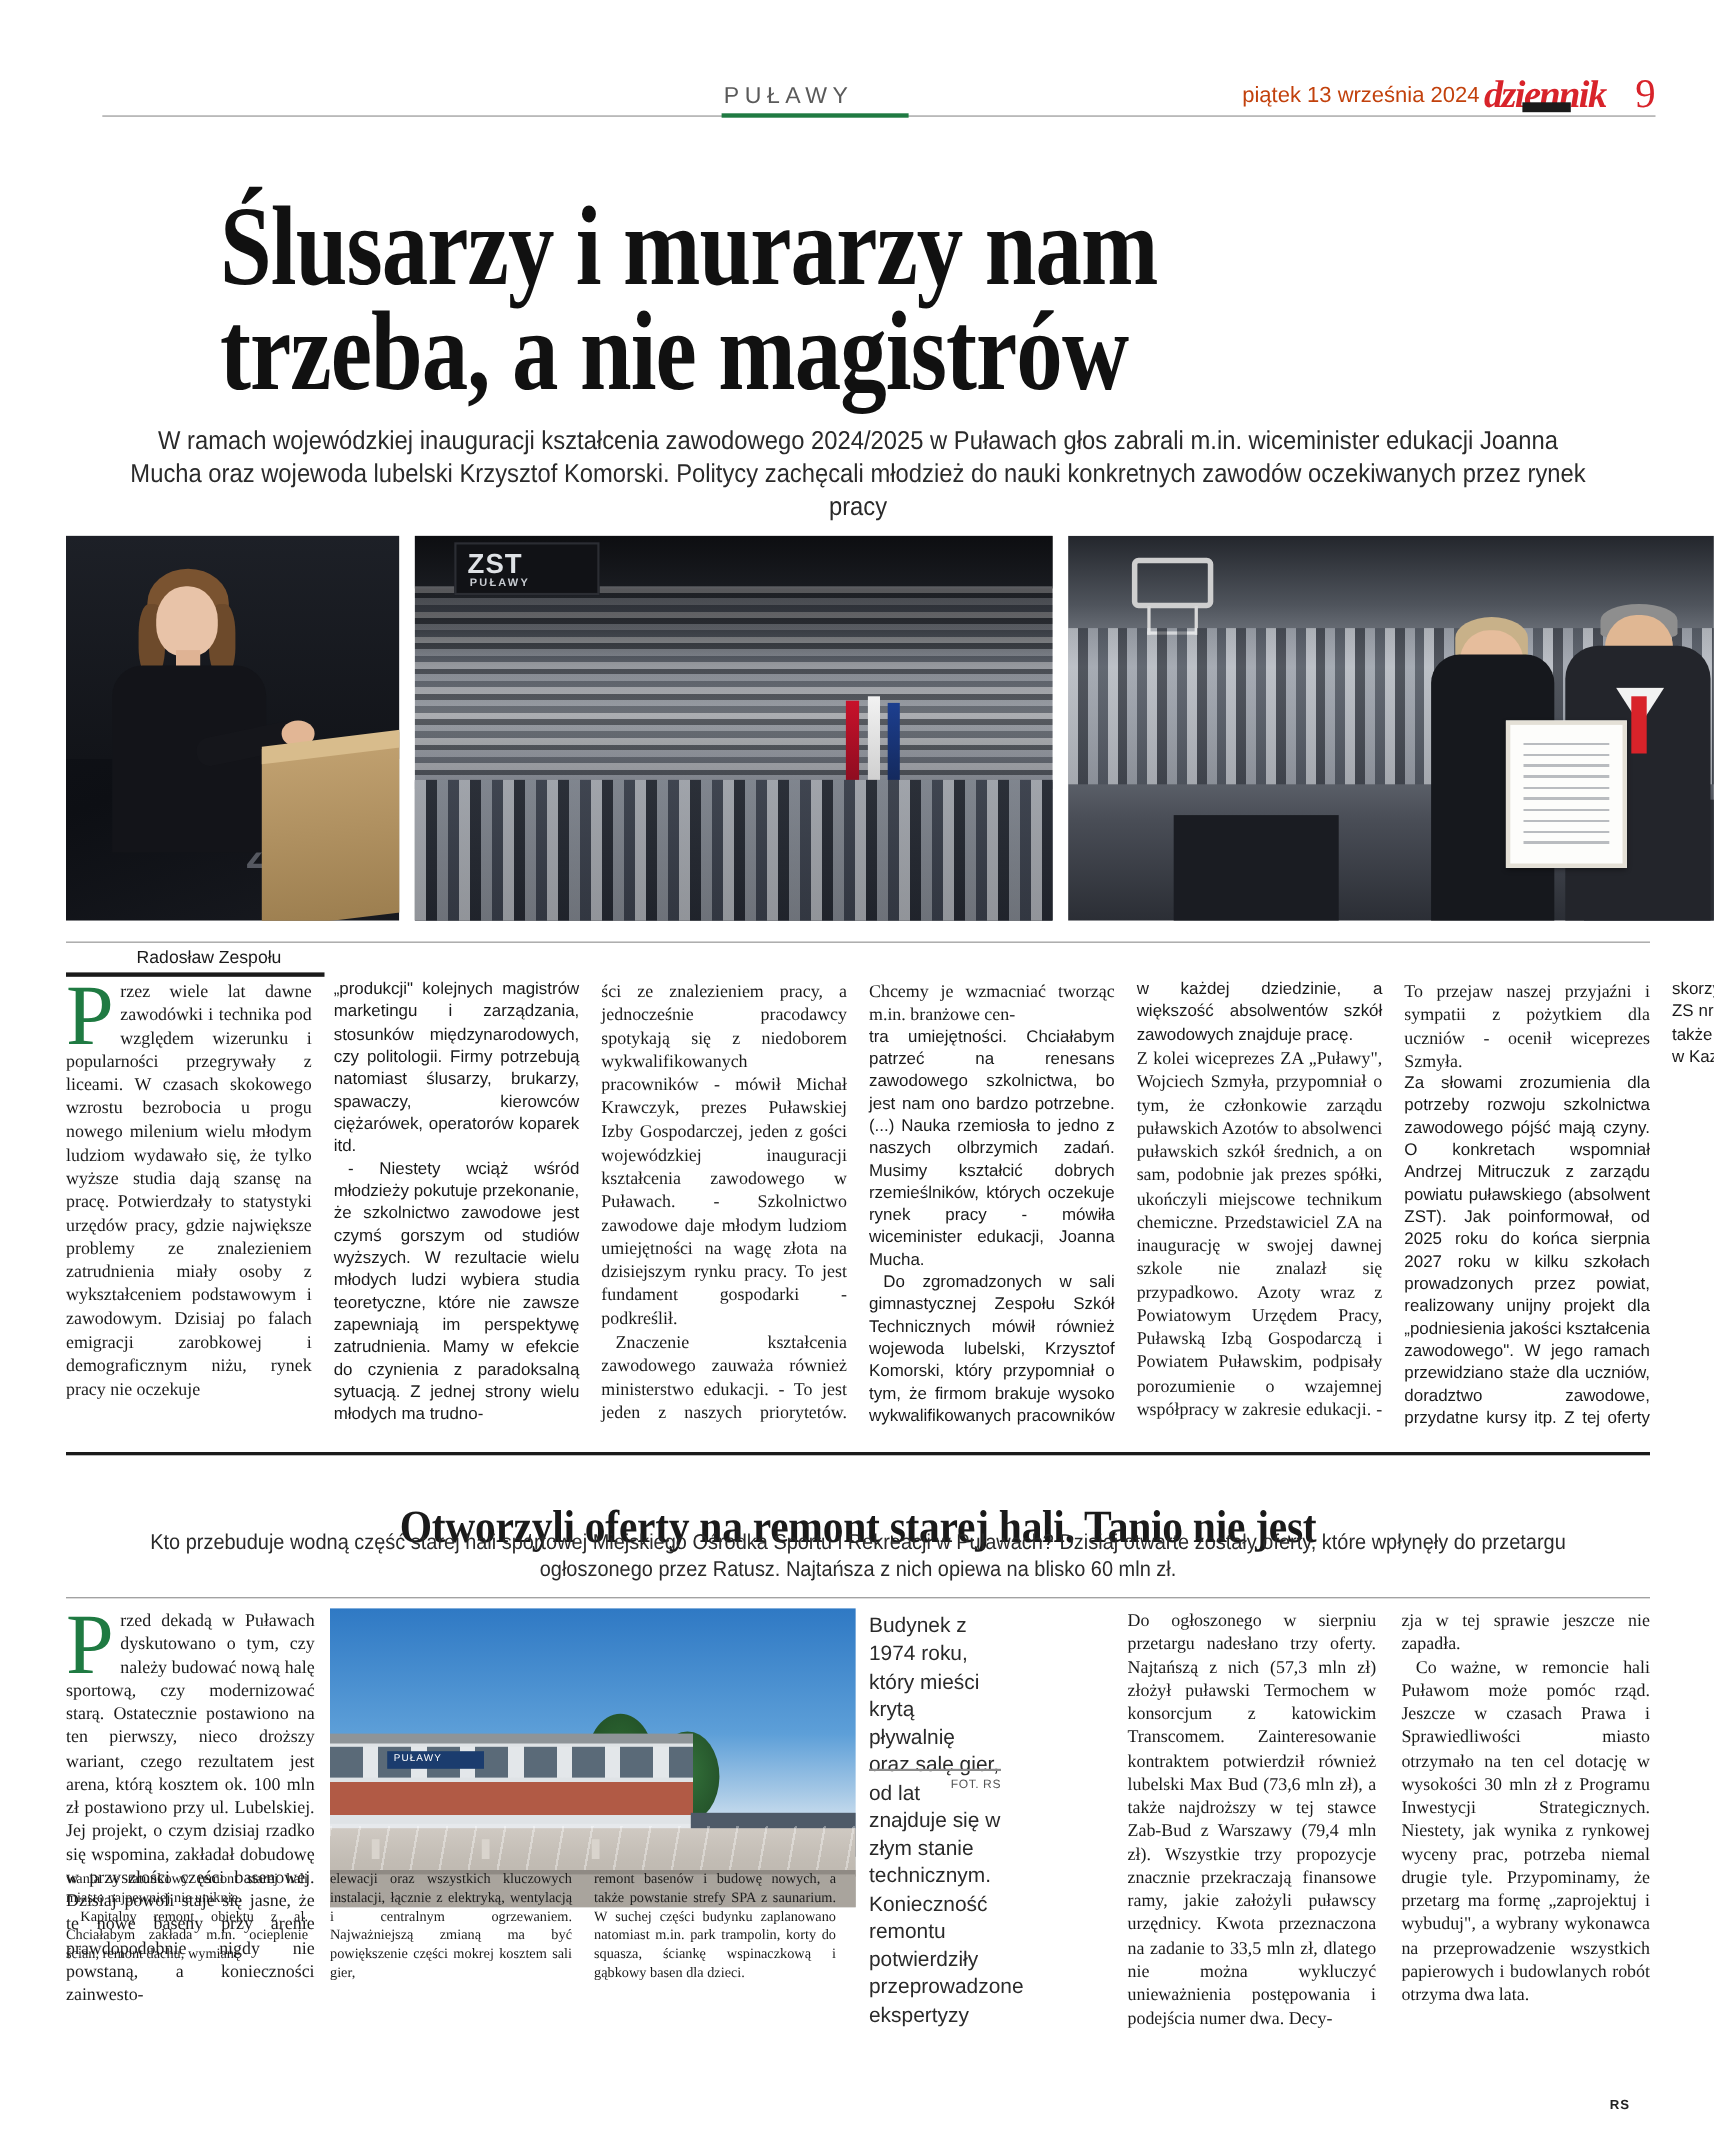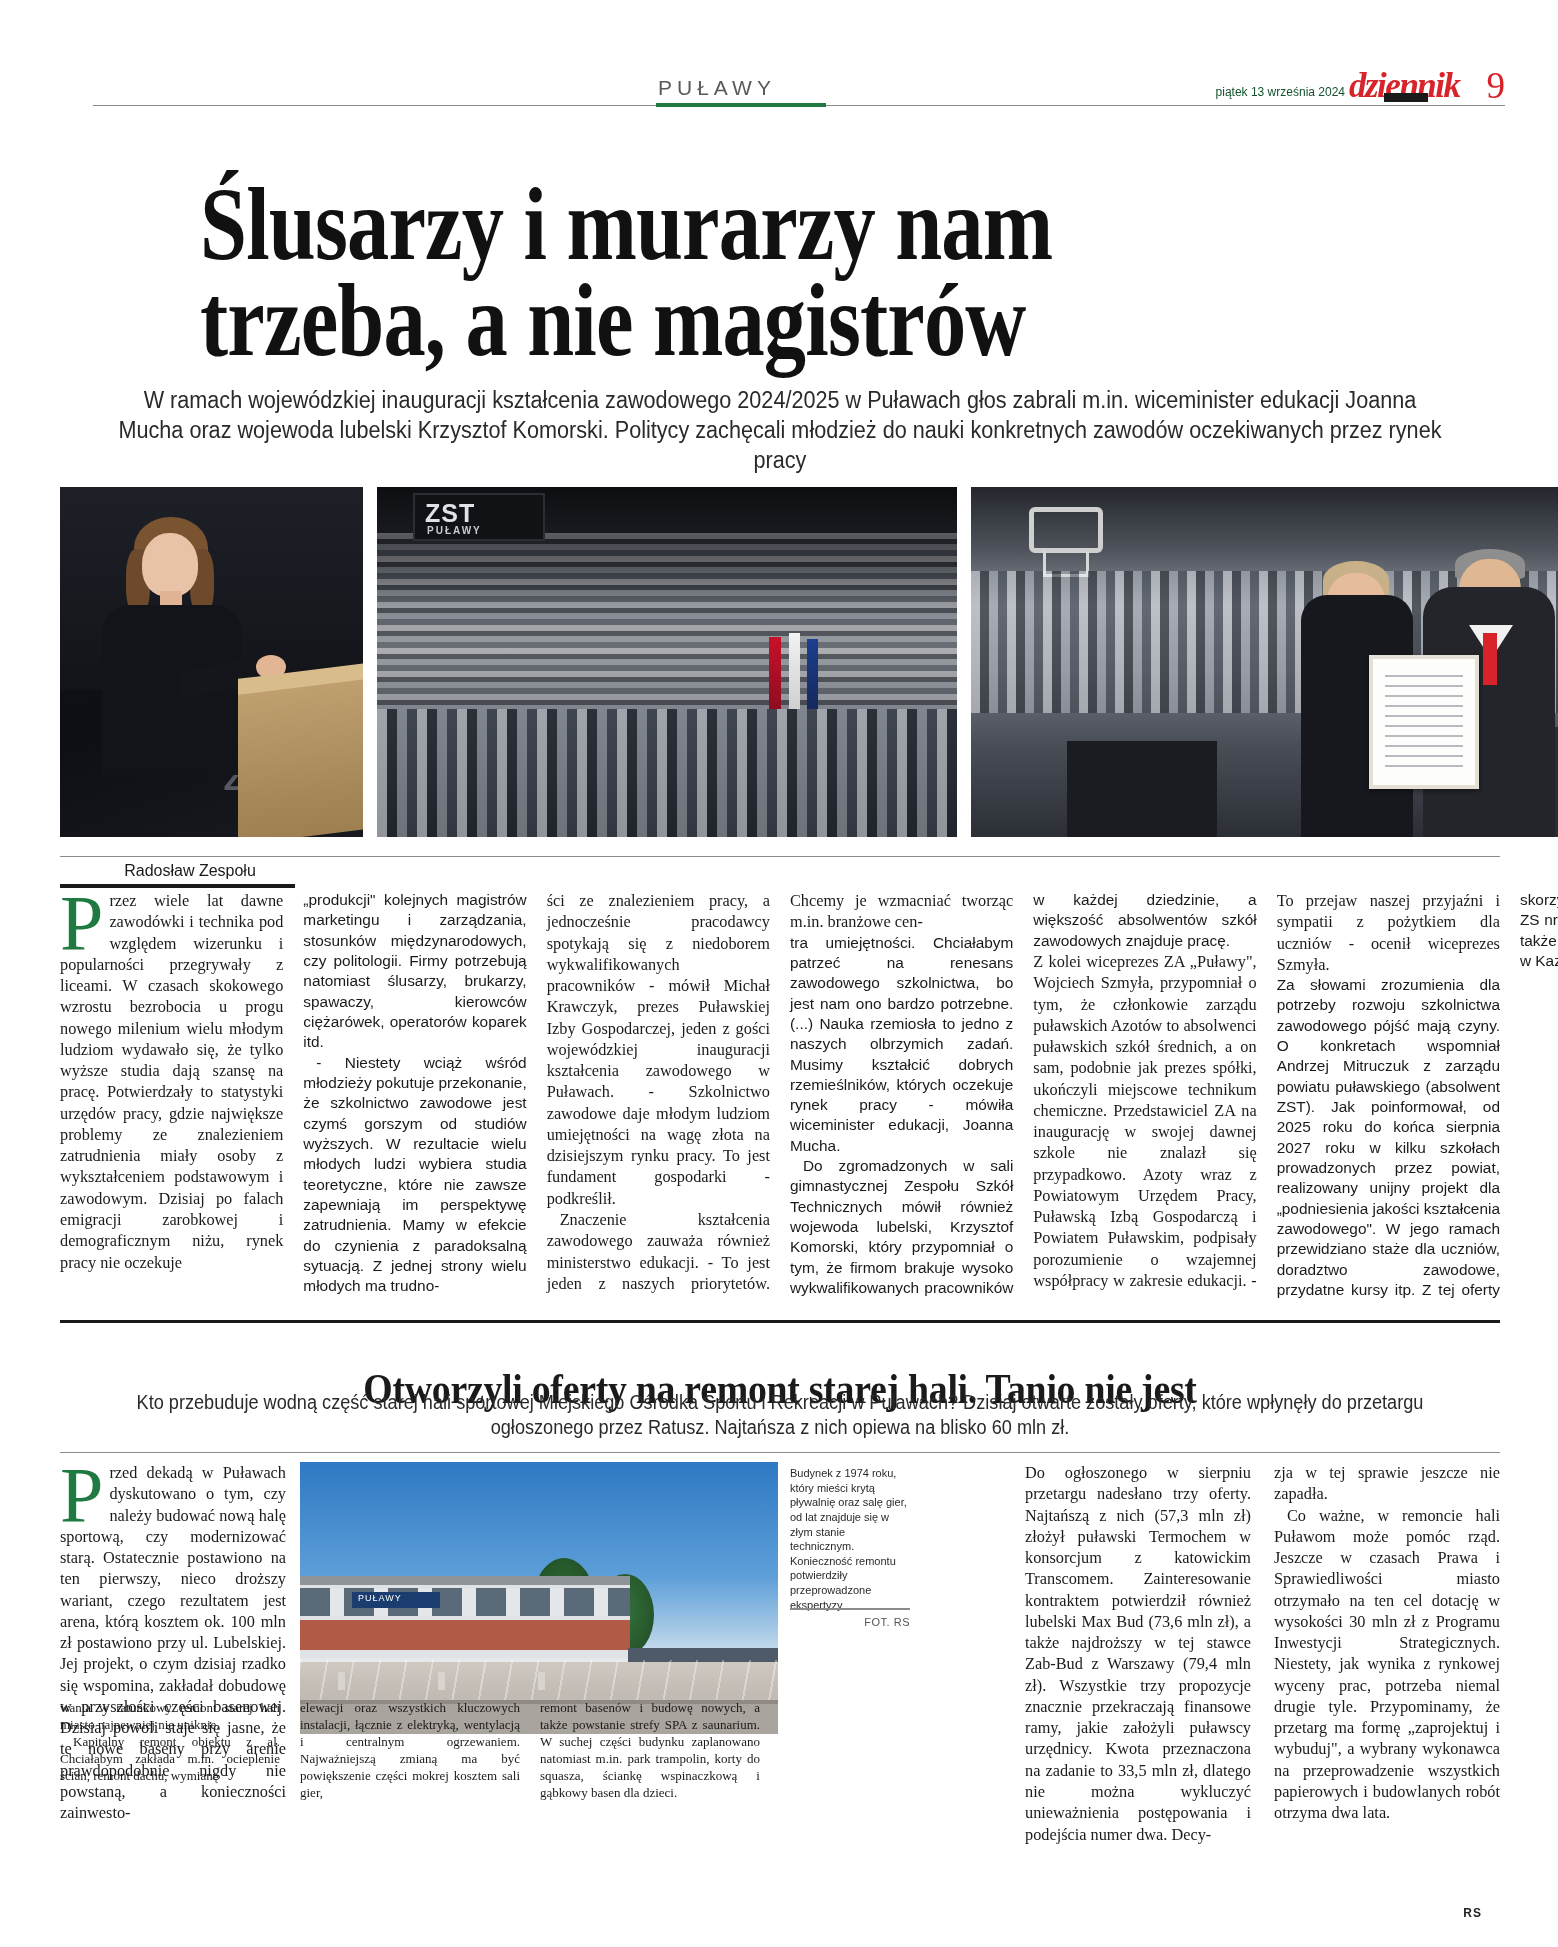--- a/index.html
+++ b/index.html
@@ -26,21 +26,21 @@
     position:absolute; left:565px; bottom:6px;
     font-family:"Liberation Sans", sans-serif;
     font-size:21px; letter-spacing:5px; color:#5a5a5a; font-weight:300;
   }
   .section-underline {
     position:absolute; left:563px; bottom:-1px; width:170px; height:4px; background:#1f7a42;
   }
   .mast-date {
     position:absolute; right:160px; bottom:7px;
     font-family:"Liberation Sans", sans-serif;
-    font-size:12px; color:#14532d; letter-spacing:0px;
+    font-size:20px; color:#c2410c; letter-spacing:0px;
   }
   .mast-logo {
     position:absolute; right:48px; bottom:0px; width:108px; height:40px;
   }
   .mast-logo .word {
     font-family:"Liberation Serif", serif;
     font-weight:bold; font-style:italic;
     font-size:35px; color:#d8232a; letter-spacing:-1.5px;
     line-height:36px;
     position:absolute; left:0; bottom:2px;
@@ -207,21 +207,21 @@
   .p4-pavelines{ position:absolute; left:0; bottom:30px; width:100%; height:44px;
     background: repeating-linear-gradient(100deg, rgba(255,255,255,.35) 0 2px, transparent 2px 26px); }
   .p4-post1{ position:absolute; left:38px; bottom:44px; width:7px; height:18px; background:#d9d4cd; }
   .p4-post2{ position:absolute; left:138px; bottom:44px; width:7px; height:18px; background:#d9d4cd; }
   .p4-post3{ position:absolute; left:238px; bottom:44px; width:7px; height:18px; background:#d9d4cd; }
   .p4-wall { position:absolute; right:0; top:186px; width:150px; height:40px; background:#4e5a68; }
 
   .caption {
     position:absolute; left:790px; top:1466px; width:120px;
     font-family:"Liberation Sans", sans-serif;
-    font-size:11px; line-height:1.33; color:#2a2a2a;
+    font-size:19px; line-height:1.33; color:#2a2a2a;
   }
   .caption-rule { position:absolute; left:790px; top:1608px; width:120px; height:2px; background:#8c8c8c; }
   .photocredit {
     position:absolute; left:790px; top:1616px; width:120px; text-align:right;
     font-family:"Liberation Sans", sans-serif; font-size:11px; letter-spacing:.5px; color:#555;
   }
 
   
   .a2-c1 {
     position:absolute; left:60px; top:1462px; width:226px;

